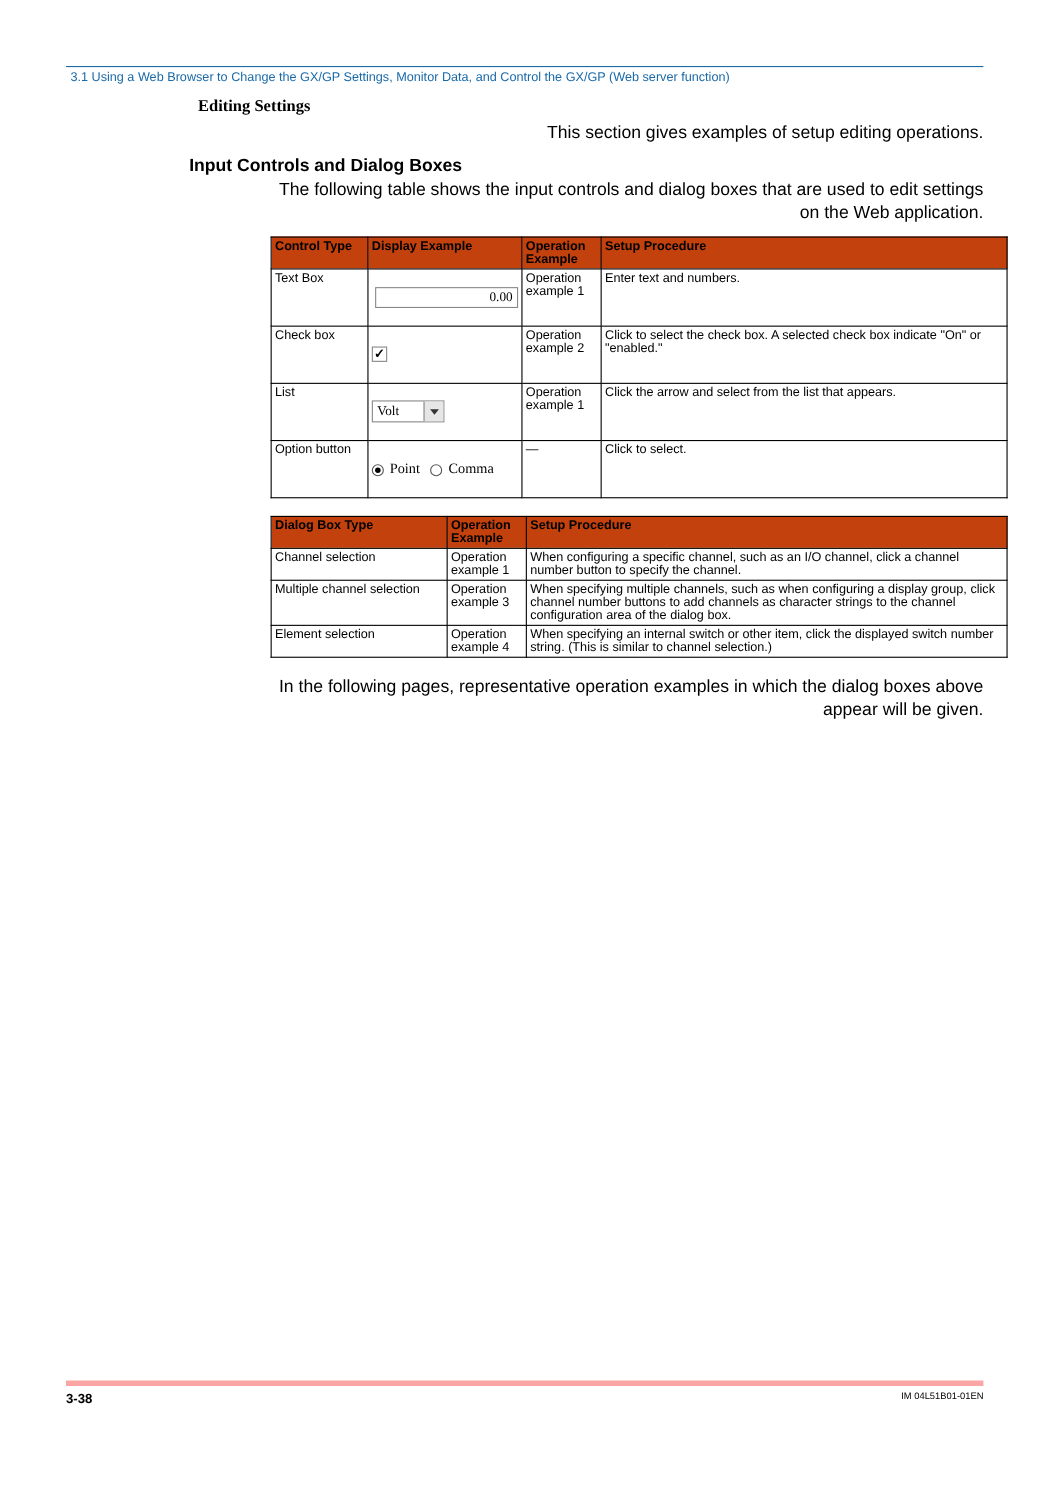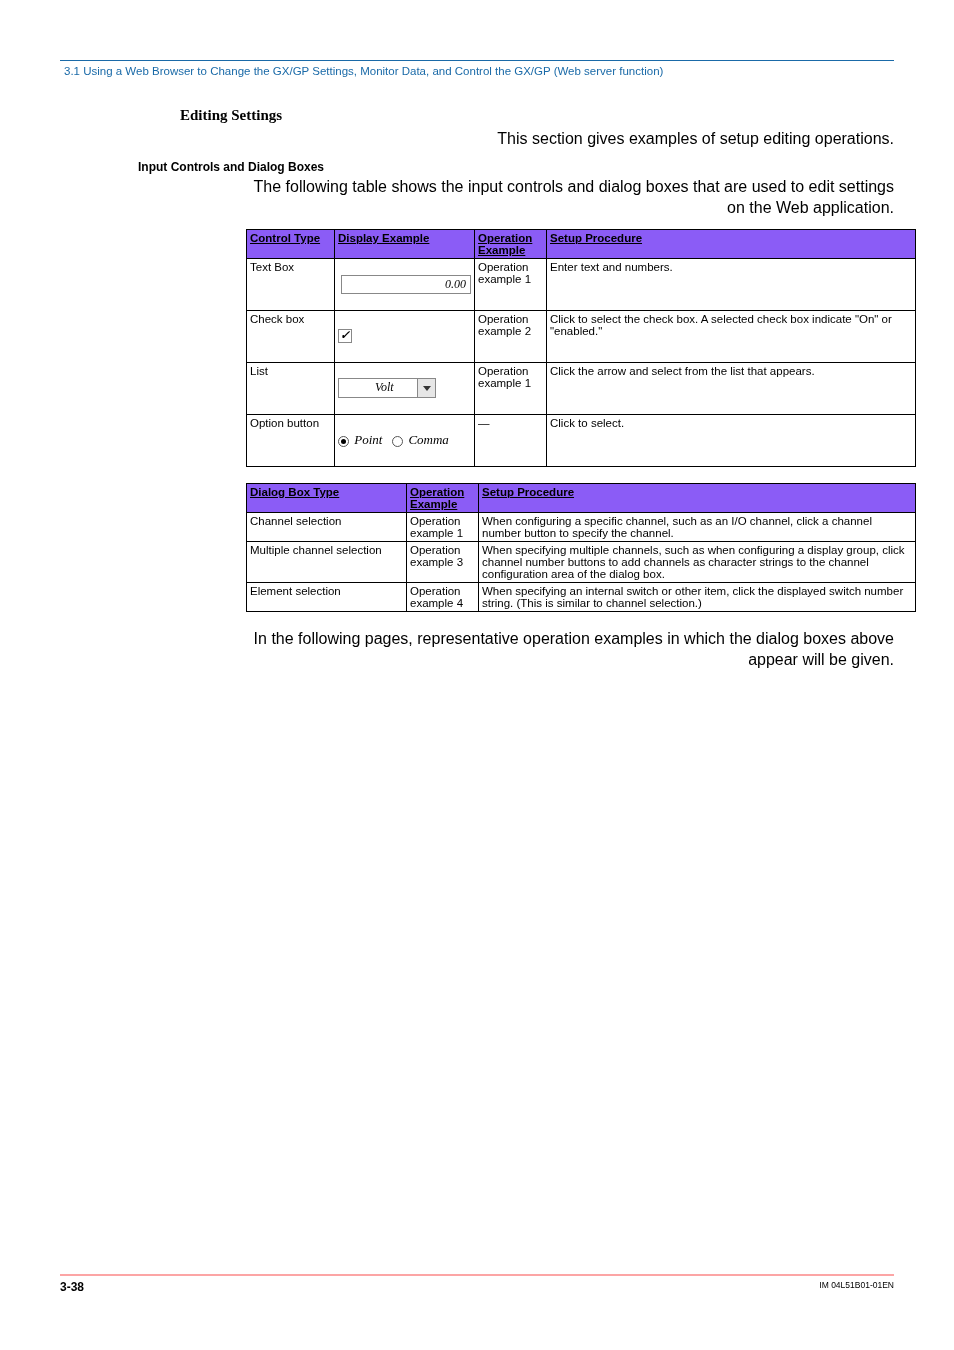--- a/index.html
+++ b/index.html
@@ -16,68 +16,66 @@
     height: 100%;
     position: relative;
   }
   .header-rule {
     border-top: 1px solid #1a6aa8;
     margin-bottom: 4px;
   }
   .header-breadcrumb {
     color: #1a6aa8;
     font-size: 11.5px;
-    margin-bottom: 30px;
+    margin-bottom: 12px;
     padding-left: 4px;
   }
   .section-h2 {
     font-weight: bold;
     font-size: 15px;
     margin-left: 120px;
     margin-bottom: 4px;
     font-family: Liberation Serif, serif;
   }
   .body-text {
     margin-left: 186px;
     font-size: 16px;
     line-height: 1.35;
     margin-bottom: 10px;
     text-align: right;
   }
   .section-h3 {
     font-weight: bold;
-    font-size: 12px;
-    margin-left: 78px;
+    font-size: 16px;
+    margin-left: 112px;
     margin-bottom: 2px;
     margin-top: 6px;
   }
   table.data {
     border-collapse: collapse;
     margin-left: 186px;
     width: 670px;
     font-size: 11.5px;
     margin-bottom: 16px;
   }
   table.data th, table.data td {
     border: 1px solid #000;
     padding: 2px 3px;
     vertical-align: top;
     text-align: left;
   }
   table.data th {
-    background: #8b5cf6;
-    font-weight: bold;
-    text-decoration: underline;
+    background: #c2410c;
+    font-weight: bold;
   }
   .display-example-cell {
     text-align: center;
     vertical-align: middle !important;
     height: 52px;
     padding: 2px 3px;
-    font-style: italic;
   }
   .text-box {
     display: inline-block;
     width: 130px;
     text-align: right;
     border: 1px solid #888;
     background: #fff;
     font-family: "Times New Roman", serif;
     font-size: 12px;
     padding: 1px 4px;
@@ -103,21 +101,20 @@
   }
   .select-box {
     display: inline-flex;
     align-items: stretch;
     border: 1px solid #888;
     background: #fff;
     font-family: "Times New Roman", serif;
     font-size: 12px;
     height: 20px;
     vertical-align: middle;
-    padding-left: 32px;
   }
   .select-box .sel-text {
     padding: 1px 6px 1px 4px;
     min-width: 46px;
     text-align: left;
   }
   .select-box .sel-arrow {
     width: 18px;
     background: #e6e6e6;
     border-left: 1px solid #888;
@@ -151,24 +148,24 @@
     position: absolute;
     width: 5px;
     height: 5px;
     background: #000;
     border-radius: 50%;
     top: 2px;
     left: 2px;
   }
   .footer {
     position: absolute;
-    bottom: 56px;
+    bottom: 72px;
     left: 60px;
     right: 60px;
-    border-top: 2px solid #fca5a5;
+    border-top: 5px solid #fca5a5;
     padding-top: 4px;
     display: flex;
     justify-content: space-between;
     font-size: 11px;
     text-align: center;
   }
   .footer .pg {
     font-weight: bold;
     font-size: 12px;
   }

